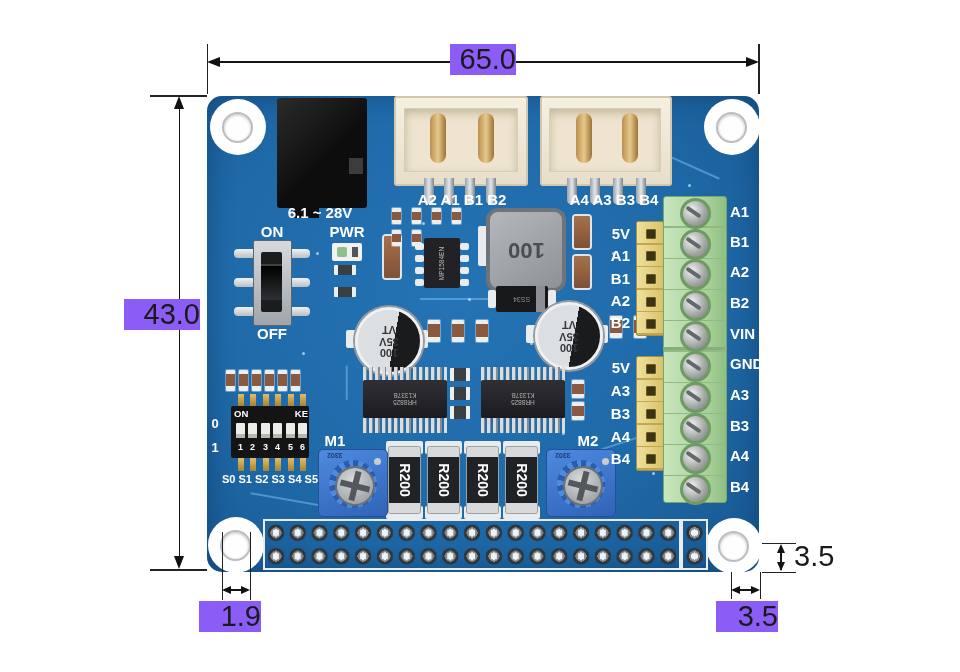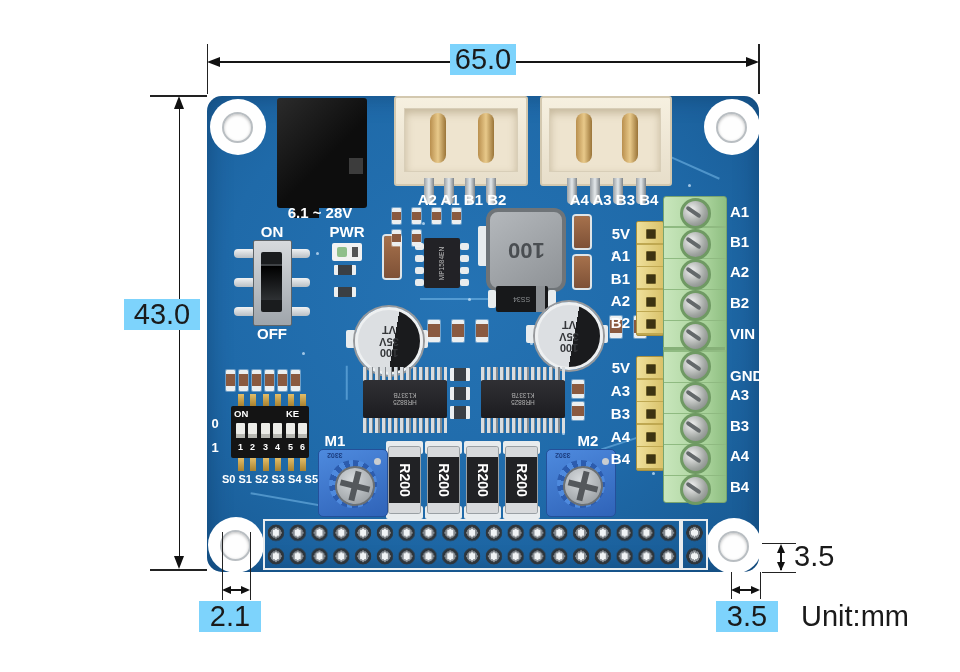--- a/index.html
+++ b/index.html
@@ -3,21 +3,21 @@
 <meta charset="utf-8">
 <style>
   html,body{margin:0;padding:0;background:#fff;}
   #canvas{position:relative;width:960px;height:672px;background:#fff;overflow:hidden;
           font-family:"Liberation Sans",sans-serif;}
   .abs{position:absolute;}
   
   .ext{position:absolute;background:#222;}
   .shaft{position:absolute;background:#151515;}
   .arr{position:absolute;width:0;height:0;}
-  .dimtxt{position:absolute;color:#1a1a1a;font-size:29px;line-height:1.08;text-align:center;background:#7dd3fc;}
+  .dimtxt{position:absolute;color:#1a1a1a;font-size:29px;line-height:1.08;text-align:right;background:#8b5cf6;}
   
   #board{position:absolute;left:207px;top:96px;width:552px;height:476px;border-radius:15px;
          background:radial-gradient(ellipse at 45% 42%, #2573b4 0%, #1f6aa9 55%, #17578f 100%);
          box-shadow:inset 0 0 24px rgba(0,30,60,.35);}
   .hole-o{position:absolute;width:56px;height:56px;border-radius:50%;background:#fff;}
   .hole-i{position:absolute;width:27px;height:27px;border-radius:50%;background:#fefefe;
           border:2px solid #b9bec2;box-shadow:inset 0 1px 3px rgba(0,0,0,.25);}
   .lbl{position:absolute;color:#fff;font-weight:bold;text-align:center;white-space:nowrap;}
   .hlbl{position:absolute;left:594px;width:36px;text-align:right;color:#fff;font-weight:bold;font-size:15px;}
   .tlbl{position:absolute;left:730px;width:42px;color:#fff;font-weight:bold;font-size:15px;}
@@ -278,21 +278,21 @@
   <div class="res" style="left:278px;top:370px;width:9px;height:21px;"></div>
   <div class="res" style="left:291px;top:370px;width:9px;height:21px;"></div>
   <div class="gold" style="left:238px;top:394px;height:12px;"></div>
   <div class="gold" style="left:250px;top:394px;height:12px;"></div>
   <div class="gold" style="left:263px;top:394px;height:12px;"></div>
   <div class="gold" style="left:275px;top:394px;height:12px;"></div>
   <div class="gold" style="left:288px;top:394px;height:12px;"></div>
   <div class="gold" style="left:300px;top:394px;height:12px;"></div>
   <div class="abs" style="left:231px;top:406px;width:78px;height:52px;border-radius:2px;background:#141414;"></div>
   <div class="lbl" style="left:234px;top:408px;width:22px;font-size:9.5px;text-align:left;">ON</div>
-  <div class="lbl" style="left:286px;top:408px;width:22px;font-size:9.5px;text-align:left;">KE</div>
+  <div class="lbl" style="left:286px;top:408px;width:22px;font-size:9.5px;text-align:right;">KE</div>
   <div class="slider" style="left:236px;top:423px;"></div>
   <div class="slider" style="left:248px;top:423px;"></div>
   <div class="slider" style="left:261px;top:423px;"></div>
   <div class="slider" style="left:273px;top:423px;"></div>
   <div class="slider" style="left:286px;top:423px;"></div>
   <div class="slider" style="left:298px;top:423px;"></div>
   <div class="dipnum" style="left:234px;top:442px;">1</div>
   <div class="dipnum" style="left:246px;top:442px;">2</div>
   <div class="dipnum" style="left:259px;top:442px;">3</div>
   <div class="dipnum" style="left:271px;top:442px;">4</div>
@@ -344,21 +344,21 @@
   <div class="screw" style="top:351px;"></div>
   <div class="screw" style="top:382px;"></div>
   <div class="screw" style="top:413px;"></div>
   <div class="screw" style="top:443px;"></div>
   <div class="screw" style="top:474px;"></div>
   <div class="tlbl" style="top:203px;">A1</div>
   <div class="tlbl" style="top:233px;">B1</div>
   <div class="tlbl" style="top:263px;">A2</div>
   <div class="tlbl" style="top:294px;">B2</div>
   <div class="tlbl" style="top:325px;">VIN</div>
-  <div class="tlbl" style="top:355px;margin-top:12px;">GND</div>
+  <div class="tlbl" style="top:355px;">GND</div>
   <div class="tlbl" style="top:386px;">A3</div>
   <div class="tlbl" style="top:417px;">B3</div>
   <div class="tlbl" style="top:447px;">A4</div>
   <div class="tlbl" style="top:478px;">B4</div>
 
   <div class="gpio" style="left:263px;top:519px;width:414px;height:47px;"></div>
   <div class="gpio" style="left:681px;top:519px;width:23px;height:47px;background-size:23px 23.5px;"></div>
 
   <div class="ext" style="left:206.5px;top:44px;width:1.5px;height:50px;"></div>
   <div class="ext" style="left:758px;top:44px;width:1.5px;height:50px;"></div>
@@ -372,31 +372,30 @@
   <div class="shaft" style="left:178.5px;top:100px;width:1.5px;height:464px;"></div>
   <div class="arr" style="left:174px;top:96px;border-left:5.5px solid transparent;border-right:5.5px solid transparent;border-bottom:13px solid #111;"></div>
   <div class="arr" style="left:174px;top:556px;border-left:5.5px solid transparent;border-right:5.5px solid transparent;border-top:13px solid #111;"></div>
   <div class="dimtxt" style="left:124px;top:299px;width:76px;">43.0</div>
 
   <div class="ext" style="left:221.5px;top:532px;width:1.5px;height:68px;"></div>
   <div class="ext" style="left:249.5px;top:532px;width:1.5px;height:68px;"></div>
   <div class="shaft" style="left:224px;top:589px;width:24px;height:1.5px;"></div>
   <div class="arr" style="left:222px;top:585.5px;border-top:4.5px solid transparent;border-bottom:4.5px solid transparent;border-right:9px solid #111;"></div>
   <div class="arr" style="left:241px;top:585.5px;border-top:4.5px solid transparent;border-bottom:4.5px solid transparent;border-left:9px solid #111;"></div>
-  <div class="dimtxt" style="left:199px;top:601px;width:62px;">2.1</div>
+  <div class="dimtxt" style="left:199px;top:601px;width:62px;">1.9</div>
 
   <div class="ext" style="left:730.5px;top:572px;width:1.5px;height:27px;"></div>
   <div class="ext" style="left:759.5px;top:572px;width:1.5px;height:27px;"></div>
   <div class="shaft" style="left:733px;top:589px;width:25px;height:1.5px;"></div>
   <div class="arr" style="left:731px;top:585.5px;border-top:4.5px solid transparent;border-bottom:4.5px solid transparent;border-right:9px solid #111;"></div>
   <div class="arr" style="left:751px;top:585.5px;border-top:4.5px solid transparent;border-bottom:4.5px solid transparent;border-left:9px solid #111;"></div>
   <div class="dimtxt" style="left:716px;top:601px;width:62px;">3.5</div>
 
   <div class="ext" style="left:762px;top:542.5px;width:34px;height:1.5px;"></div>
   <div class="ext" style="left:762px;top:571.5px;width:34px;height:1.5px;"></div>
   <div class="shaft" style="left:780px;top:546px;width:1.5px;height:24px;"></div>
   <div class="arr" style="left:776.5px;top:544px;border-left:4.5px solid transparent;border-right:4.5px solid transparent;border-bottom:9px solid #111;"></div>
   <div class="arr" style="left:776.5px;top:562px;border-left:4.5px solid transparent;border-right:4.5px solid transparent;border-top:9px solid #111;"></div>
   <div class="dimtxt" style="left:794px;top:541px;width:70px;text-align:left;background:none;">3.5</div>
 
-  <div class="dimtxt" style="left:801px;top:601px;width:152px;text-align:left;background:none;">Unit:mm</div>
 
 </div>
 
 </body></html>

